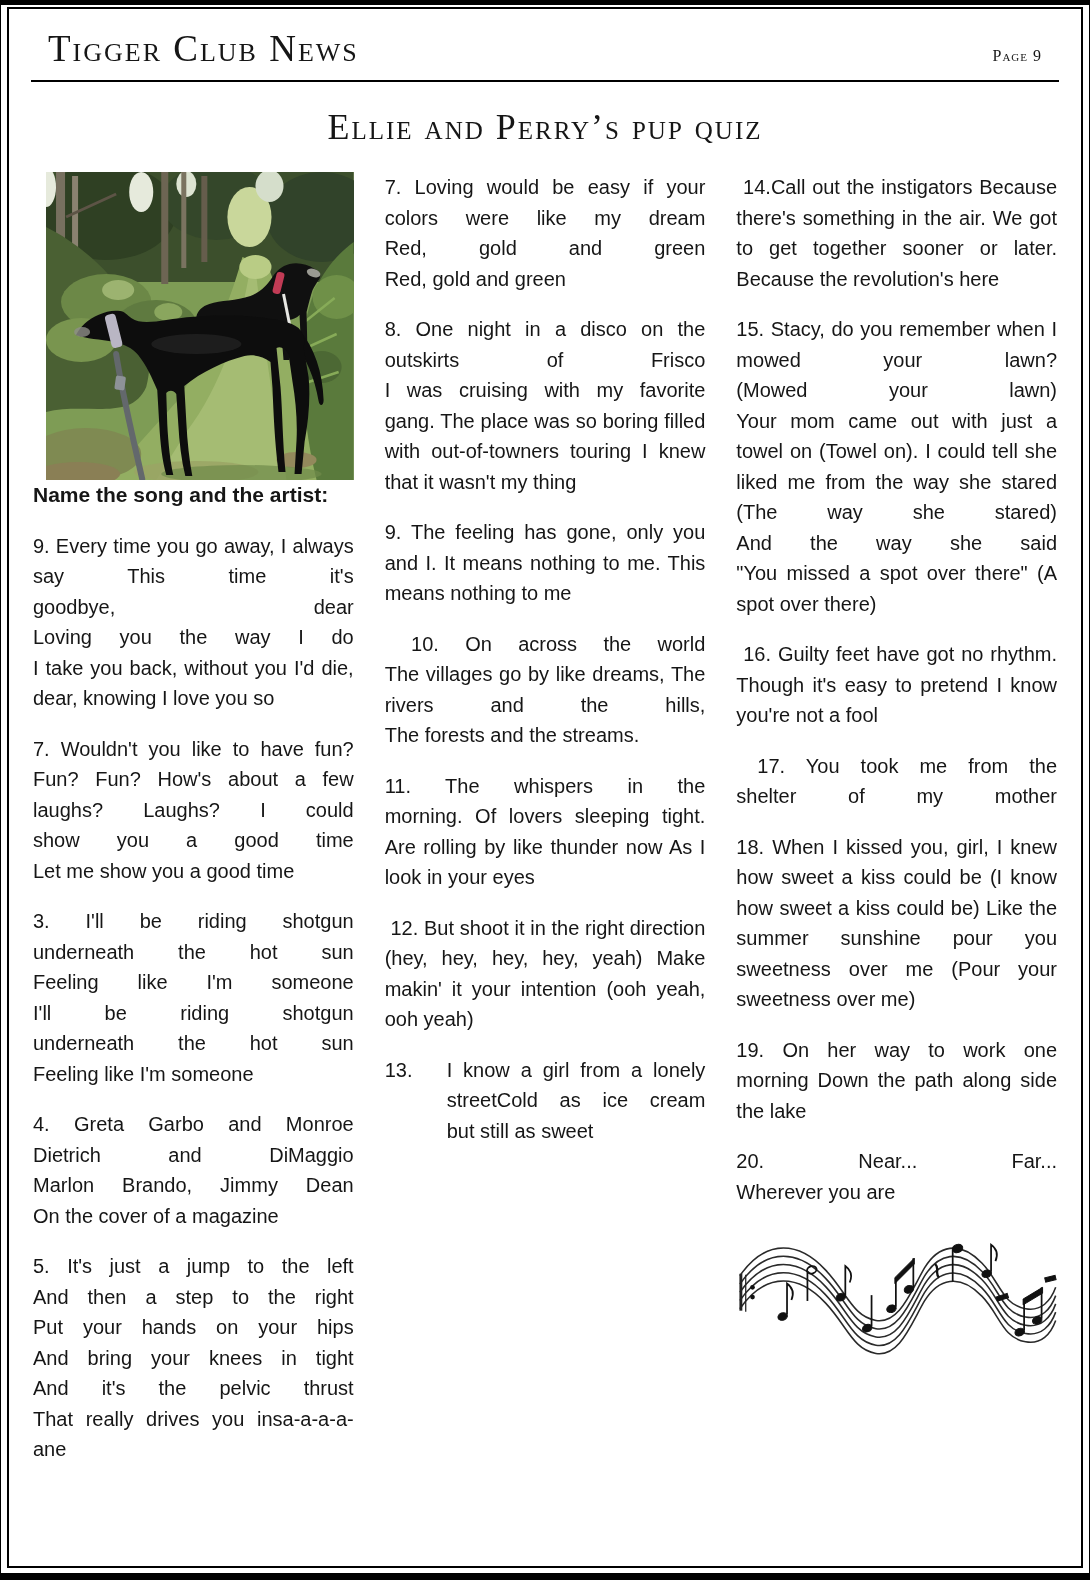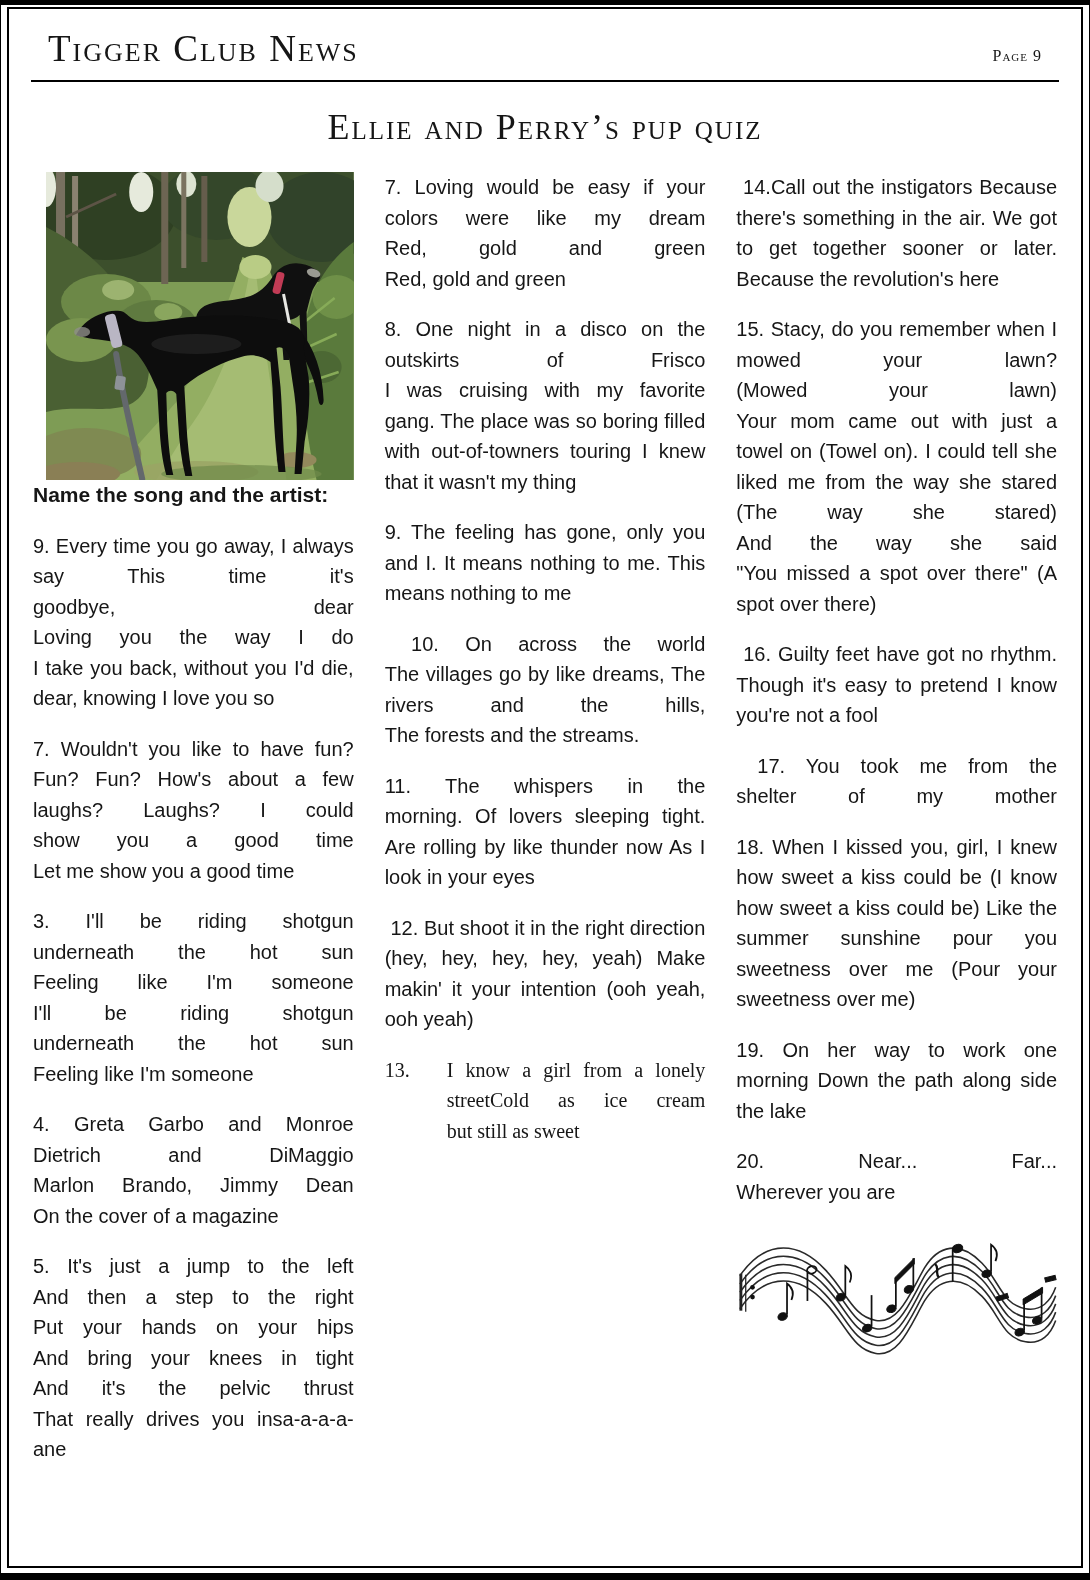--- a/index.html
+++ b/index.html
@@ -30,21 +30,21 @@
   }
   .cols { display:flex; gap:31px; margin-top:21px; padding:0 2px; }
   .col  { flex:1; min-width:0; font-size:20px; line-height:30.5px; }
   .photo { display:block; margin-left:13px; width:calc(100% - 13px); height:308px; }
   .intro { font-weight:bold; font-size:21px; margin-top:0; }
   .quiz-item { margin-top:20px; }
   .col[data-column="1"] .quiz-item:first-child,
   .col[data-column="2"] .quiz-item:first-child { margin-top:0; }
   .seg { text-align:justify; }
   .seg.stretch { text-align-last:justify; }
-  .hanging { display:flex;font-family:Liberation Serif, serif; }
+  .hanging { display:flex; }
   .hang-num { width:62px; flex:none; }
   .hang-body { flex:1; min-width:0; }
   .music { display:block; width:100%; margin-top:24px; }
 </style>
 </head>
 <body>
 
 <div class="page">
   <div class="frame"></div>
   <div class="content">

